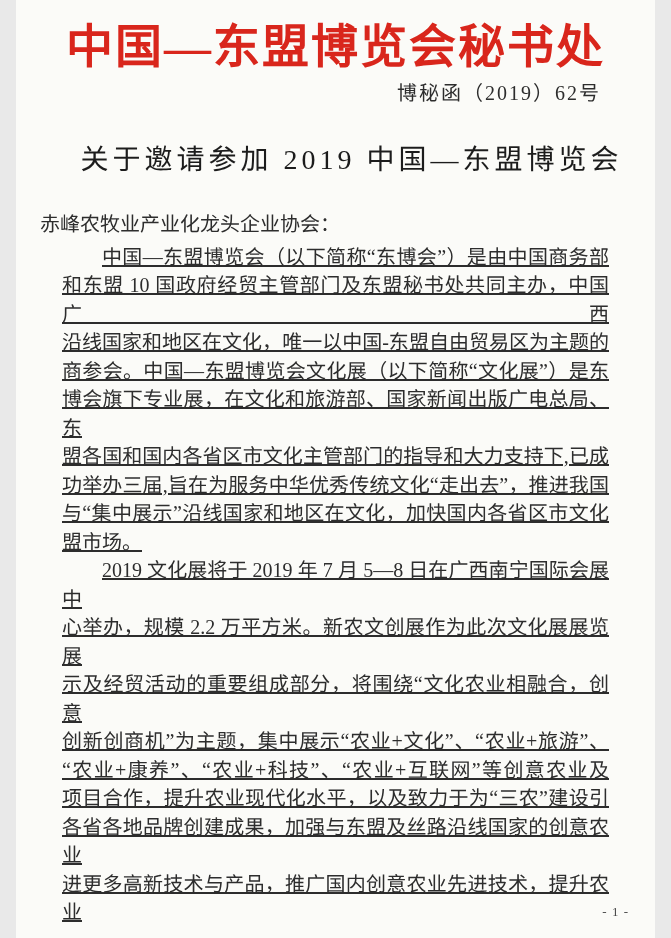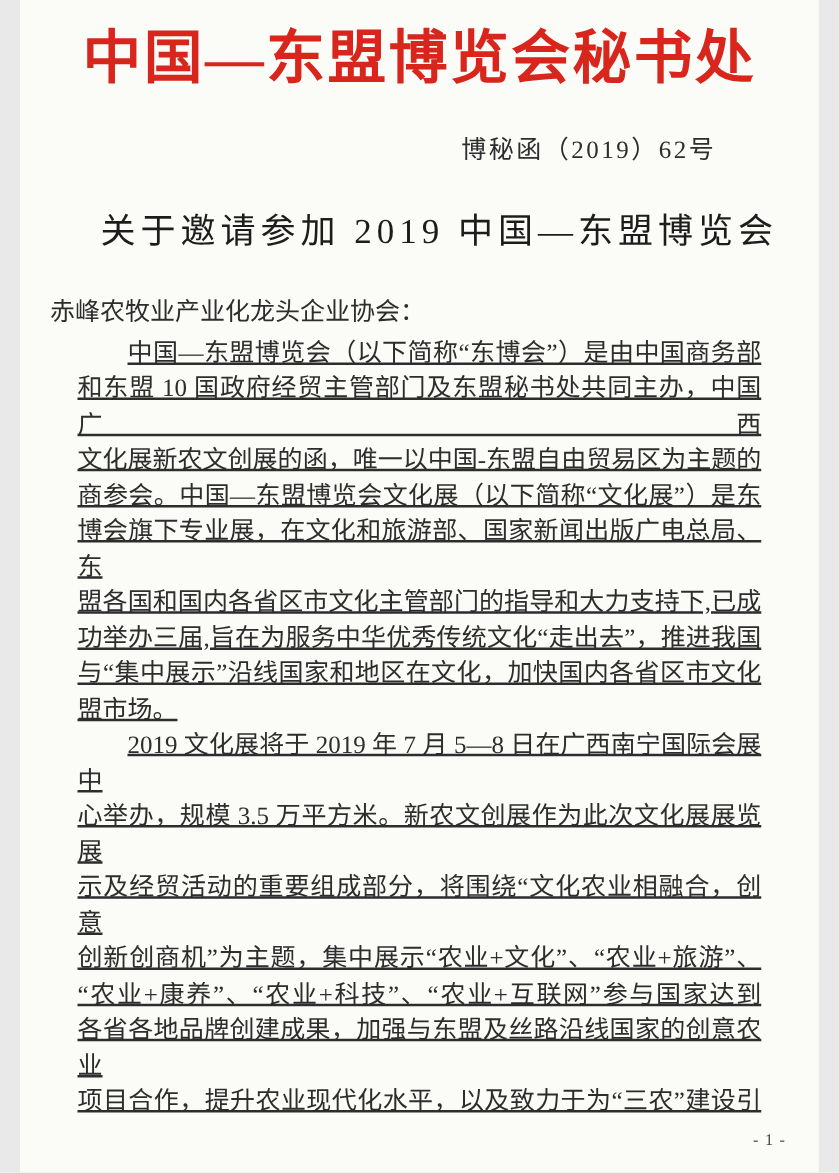--- a/index.html
+++ b/index.html
@@ -20,22 +20,21 @@
     padding-top: 18px;
     text-align: center;
     font-size: 47px;
     font-weight: 700;
     letter-spacing: 2px;
     line-height: 1.25;
     white-space: nowrap;
   }
 
   .doc-number {
-    margin-top: 26px;
-    padding-right: 82px;
+    padding-right: 54px;
     text-align: right;
     font-size: 20px;
     letter-spacing: 2px;
     color: #2d2d2d;
   }
 
   .doc-title {
     margin-top: 30px;
     text-align: center;
     font-size: 28px;
@@ -91,34 +90,35 @@
   <h1 class="doc-title">
     <span class="t-line">关于邀请参加 2019 中国—东盟博览会</span>
   </h1>
 
   <div class="recipient">赤峰农牧业产业化龙头企业协会：</div>
 
   <div class="body-text">
       <div class="para">
         <div class="line first">中国—东盟博览会（以下简称“东博会”）是由中国商务部</div>
         <div class="line">和东盟 10 国政府经贸主管部门及东盟秘书处共同主办，中国广西</div>
-        <div class="line">文化展新农文创展的函，唯一以中国-东盟自由贸易区为主题的</div>
+        <div class="line">沿线国家和地区在文化，唯一以中国-东盟自由贸易区为主题的</div>
         <div class="line">商参会。中国—东盟博览会文化展（以下简称“文化展”）是东</div>
         <div class="line">博会旗下专业展，在文化和旅游部、国家新闻出版广电总局、东</div>
         <div class="line">盟各国和国内各省区市文化主管部门的指导和大力支持下,已成</div>
         <div class="line">功举办三届,旨在为服务中华优秀传统文化“走出去”，推进我国</div>
         <div class="line">与“集中展示”沿线国家和地区在文化，加快国内各省区市文化</div>
         <div class="line short">盟市场。</div>
       </div>
       <div class="para">
         <div class="line first">2019 文化展将于 2019 年 7 月 5—8 日在广西南宁国际会展中</div>
-        <div class="line">心举办，规模 3.5 万平方米。新农文创展作为此次文化展展览展</div>
+        <div class="line">心举办，规模 2.2 万平方米。新农文创展作为此次文化展展览展</div>
         <div class="line">示及经贸活动的重要组成部分，将围绕“文化农业相融合，创意</div>
         <div class="line">创新创商机”为主题，集中展示“农业+文化”、“农业+旅游”、</div>
-        <div class="line">“农业+康养”、“农业+科技”、“农业+互联网”参与国家达到</div>
+        <div class="line">“农业+康养”、“农业+科技”、“农业+互联网”等创意农业及</div>
+        <div class="line">项目合作，提升农业现代化水平，以及致力于为“三农”建设引</div>
         <div class="line">各省各地品牌创建成果，加强与东盟及丝路沿线国家的创意农业</div>
-        <div class="line">项目合作，提升农业现代化水平，以及致力于为“三农”建设引</div>
+        <div class="line">进更多高新技术与产品，推广国内创意农业先进技术，提升农业</div>
       </div>
     </div>
 
   <div class="page-number">- 1 -</div>
 
 </div>
 
 </body></html>

